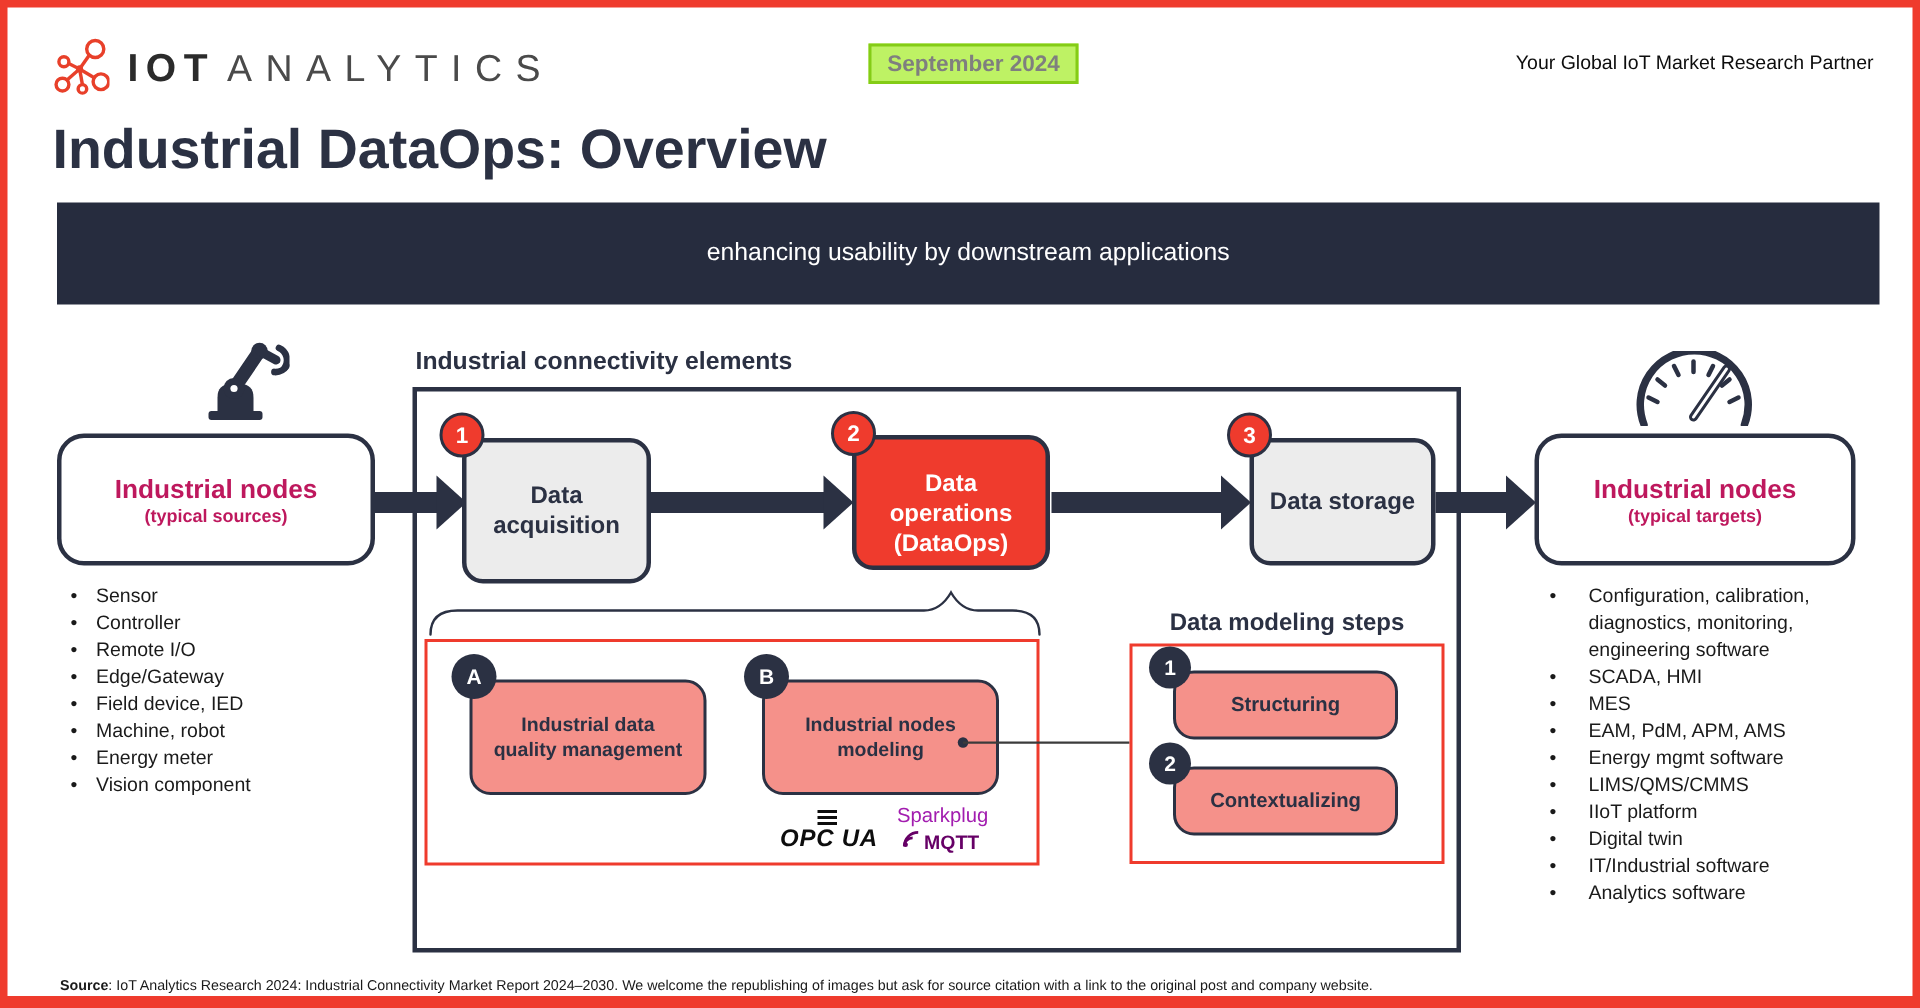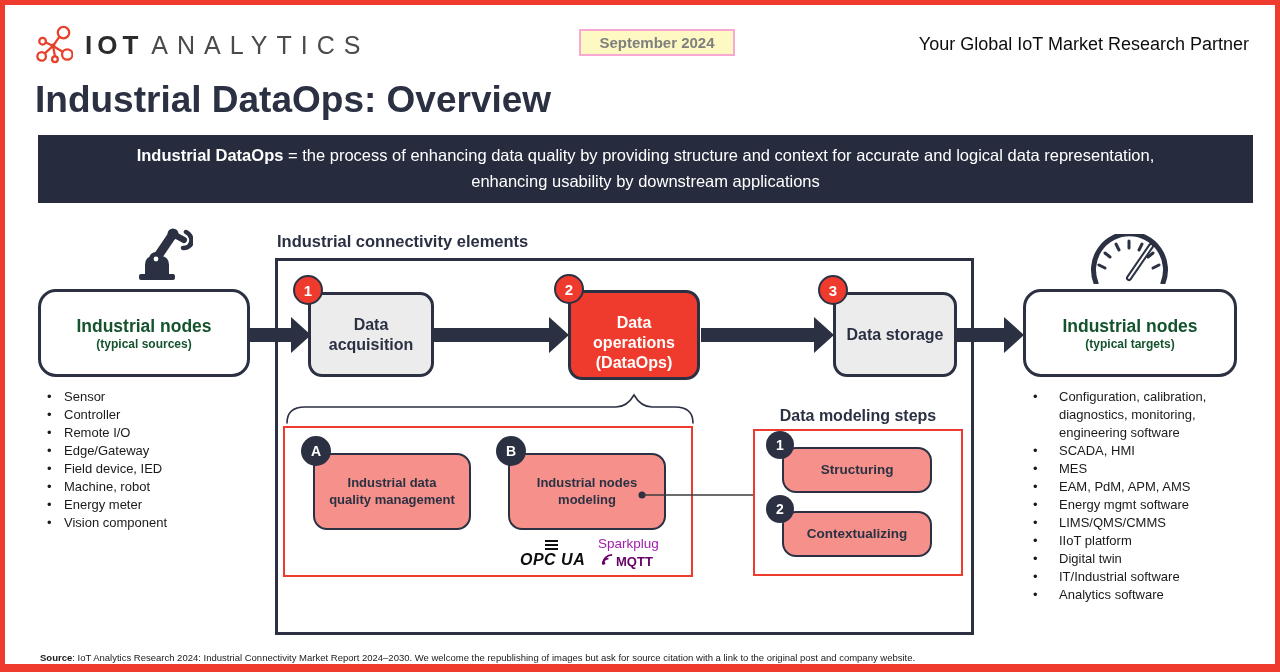--- a/index.html
+++ b/index.html
@@ -7,37 +7,37 @@
   .frame {
     position:relative; width:1280px; height:672px; background:#ffffff;
     border:5px solid #EF3B2D; border-bottom-width:8px; overflow:hidden;
   }
   
   .logo { position:absolute; left:30px; top:20px; display:flex; align-items:center; gap:12px; }
   .logo svg { display:block; }
   .brand-bold { font-size:26px; font-weight:800; letter-spacing:5px; color:#2b2b2b; }
   .brand-light { font-size:25px; font-weight:300; letter-spacing:9px; color:#4a4a4a; margin-left:8px; }
   .date-badge {
-    position:absolute; left:574px; top:24px; width:156px; height:27px;
-    border:2px solid #f9a8d4; color:#7f7f7f; font-weight:bold; font-size:15px;
-    display:flex; align-items:center; justify-content:center; background:#fef9c3;
-  }
-  .tagline { position:absolute; right:26px; top:29px; font-size:18px; color:#0d0d0d; }
+    position:absolute; left:574px; top:24px; width:140px; height:27px;
+    border:2px solid #84cc16; color:#7f7f7f; font-weight:bold; font-size:15px;
+    display:flex; align-items:center; justify-content:center; background:#bef264;
+  }
+  .tagline { position:absolute; right:26px; top:29px; font-size:13px; color:#0d0d0d; }
   
   .page-title { position:absolute; left:30px; top:74px; font-size:37px; font-weight:800; color:#2b3143; }
   .banner {
     position:absolute; left:33px; top:130px; width:1215px; height:68px;
     background:#262C3E; color:#ffffff; font-size:16.5px;
     display:flex; flex-direction:column; align-items:center; justify-content:center; line-height:1.55;
   }
   .banner b { font-weight:bold; }
   
   .node-box {
     position:absolute; background:#ffffff; border:3px solid #2b3143; border-radius:18px;
-    display:flex; flex-direction:column; align-items:center; justify-content:center; color:#14532d;
+    display:flex; flex-direction:column; align-items:center; justify-content:center; color:#be185d;
   }
   .node-box .nb-title { font-size:17.5px; font-weight:800; }
   .node-box .nb-sub { font-size:12px; font-weight:bold; }
   .container-box { position:absolute; left:270px; top:253px; width:699px; height:377px; border:3px solid #2b3143; background:#fff; }
   .container-label { position:absolute; left:272px; top:227px; font-size:16.5px; font-weight:800; color:#2b3143; }
   .step-box {
     position:absolute; border:3px solid #2b3143; border-radius:14px;
     display:flex; align-items:center; justify-content:center; text-align:center;
     font-size:16px; font-weight:800; line-height:1.25; padding:4px 8px;
   }
@@ -103,21 +103,20 @@
     <span>
       <span class="brand-bold">IOT</span><span class="brand-light">ANALYTICS</span>
     </span>
   </div>
 
   <div class="date-badge">September 2024</div>
   <div class="tagline">Your Global IoT Market Research Partner</div>
 
   <div class="page-title">Industrial DataOps: Overview</div>
   <div class="banner">
-    <div><b>Industrial DataOps</b><span> = the process of enhancing data quality by providing structure and context for accurate and logical data representation,</span></div>
     <div>enhancing usability by downstream applications</div>
   </div>
 
   <div style="position:absolute; left:120px; top:216px;">
     <svg width="68" height="60" viewBox="0 0 68 60" fill="none" stroke="#2b3143" stroke-linecap="round">
       <path d="M20 53 L20 44 Q20 35 29 35 L35 35 Q44 35 44 44 L44 53 Z" fill="#2b3143" stroke="none"></path>
       <rect x="14" y="53" width="36" height="6" rx="2" fill="#2b3143" stroke="none"></rect>
       <line x1="31" y1="38" x2="48" y2="13" stroke-width="9"></line>
       <circle cx="31" cy="38" r="7" fill="#2b3143" stroke="none"></circle>
       <circle cx="31" cy="38" r="2.4" fill="#ffffff" stroke="none"></circle>
@@ -174,21 +173,21 @@
 
   <div class="arrow-bar" style="left:245px; top:323px; width:42px;"></div>
   <div class="arrow-head" style="left:286px; top:312px;"></div>
   <div class="arrow-bar" style="left:429px; top:323px; width:117px;"></div>
   <div class="arrow-head" style="left:544px; top:312px;"></div>
   <div class="arrow-bar" style="left:696px; top:323px; width:114px;"></div>
   <div class="arrow-head" style="left:809px; top:312px;"></div>
   <div class="arrow-bar" style="left:952px; top:323px; width:48px;"></div>
   <div class="arrow-head" style="left:999px; top:312px;"></div>
 
-  <div class="step-box step-gray" style="left:303px; top:287px; width:126px; height:85px;">
+  <div class="step-box step-gray" style="left:303px; top:287px; width:126px; height:97px;">
       <span>Data acquisition</span>
     </div>
   <div class="num-badge" style="left:288px; top:270px;">1</div>
 
   <div class="step-box step-red" style="left:563px; top:285px; width:132px; height:90px;">
       <span>Data operations (DataOps)</span>
     </div>
   <div class="num-badge" style="left:549px; top:269px;">2</div>
 
   <div class="step-box step-gray" style="left:828px; top:287px; width:124px; height:85px;align-items:center;">

